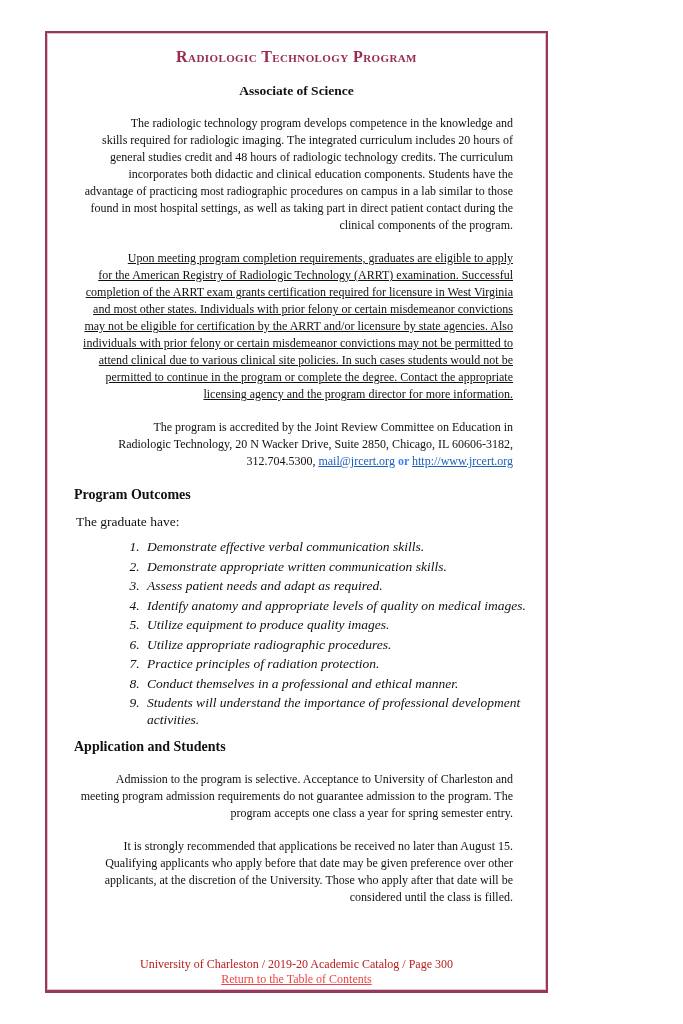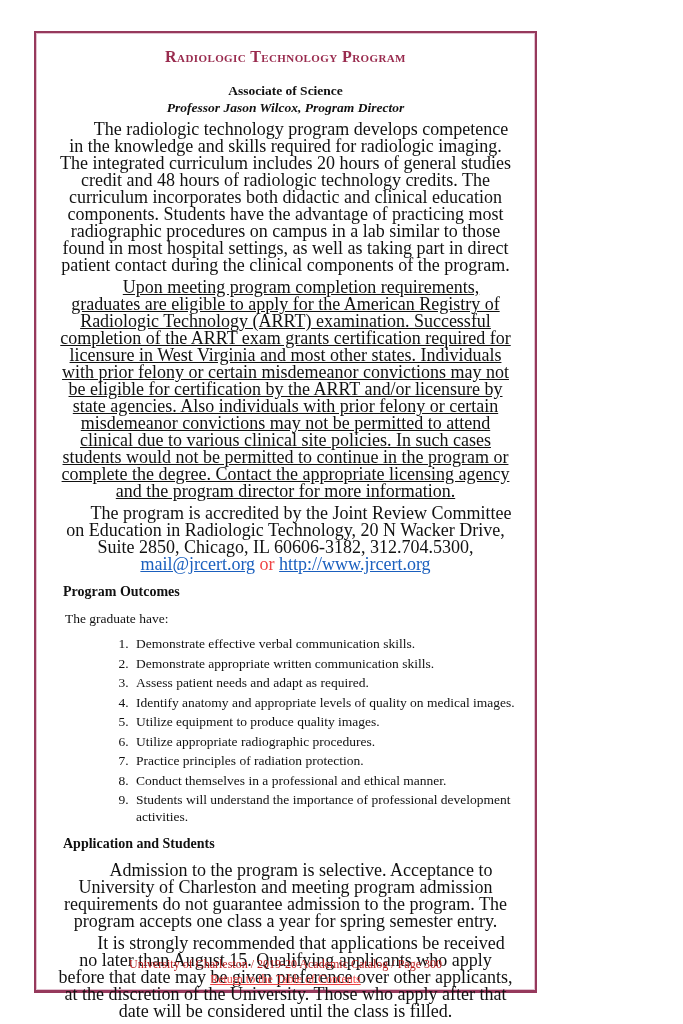--- a/index.html
+++ b/index.html
@@ -14,21 +14,21 @@
   }
   .page {
     position: relative;
     width: 683px;
     height: 1024px;
     background: #ffffff;
     overflow: hidden;
   }
   .frame {
     position: absolute;
-    left: 34px;
+    left: 45px;
     top: 31px;
     width: 503px;
     height: 962px;
     box-sizing: border-box;
     border: 2px solid #96395c;
     border-bottom-width: 3px;
     box-shadow: inset 0 0 0 1px rgba(190, 120, 150, 0.45);
     background: #ffffff;
   }
   .content {
@@ -55,40 +55,40 @@
     font-weight: bold;
   }
   .director {
     text-align: center;
     font-size: 13.5px;
     line-height: 17px;
     font-weight: bold;
     font-style: italic;
   }
   p.body-para {
-    margin: 5px;
-    font-size: 18px;
+    margin: 16px;
+    font-size: 12px;
     line-height: 17px;
     text-indent: 31px;
-    text-align: center;
+    text-align: right;
   }
   .para-intro        { margin-top: 22px; }
   .para-cert         { margin-top: 10px; text-decoration: underline; }
   .para-accred       { margin-top: 26px; }
   .para-adm1         { margin-top: 10px; }
   .para-adm2         { margin-top: 10px; }
   a.doc-link {
     color: #1a5fbe;
     font-weight: normal;
     text-decoration: underline;
     cursor: pointer;
   }
   .link-connector {
-    color: #ef4444;
-    font-weight: normal;
+    color: #3b82f6;
+    font-weight: bold;
   }
   h2.section-heading {
     margin: 10px;
     font-size: 14px;
     line-height: 17px;
     font-weight: bold;
   }
   .heading-outcomes  { margin-top: 24px; }
   .heading-admission { margin-top: 30px; }
   .list-intro {
@@ -98,20 +98,21 @@
   }
   ol.outcomes-list {
     margin: 8px 0 0 0;
     padding-left: 79px;
     font-size: 13.5px;
     line-height: 17px;
   }
   ol.outcomes-list li {
     margin-bottom: 2.5px;
     padding-left: 4px;
+    font-style: italic;
   }
   .footer {
     position: absolute;
     left: 0;
     right: 0;
     bottom: 3px;
     text-align: center;
     font-size: 12px;
     line-height: 15px;
   }
@@ -125,21 +126,20 @@
 </head>
 <body>
 
 <div class="page">
   <div class="frame">
     <div class="content">
 
       <h1 class="doc-title">Radiologic Technology Program</h1>
 
       <div class="degree">Associate of Science</div>
-      <div class="director">Professor Jason Wilcox, Program Director</div>
 
       <p class="body-para para-intro">The radiologic technology program develops competence in the knowledge and skills required for radiologic imaging. The integrated curriculum includes 20 hours of general studies credit and 48 hours of radiologic technology credits. The curriculum incorporates both didactic and clinical education components. Students have the advantage of practicing most radiographic procedures on campus in a lab similar to those found in most hospital settings, as well as taking part in direct patient contact during the clinical components of the program.</p>
 
       <p class="body-para para-cert">Upon meeting program completion requirements, graduates are eligible to apply for the American Registry of Radiologic Technology (ARRT) examination. Successful completion of the ARRT exam grants certification required for licensure in West Virginia and most other states. Individuals with prior felony or certain misdemeanor convictions may not be eligible for certification by the ARRT and/or licensure by state agencies. Also individuals with prior felony or certain misdemeanor convictions may not be permitted to attend clinical due to various clinical site policies. In such cases students would not be permitted to continue in the program or complete the degree. Contact the appropriate licensing agency and the program director for more information.</p>
 
       <p class="body-para para-accred"><span>The program is accredited by the Joint Review Committee on Education in Radiologic Technology, 20 N Wacker Drive, Suite 2850, Chicago, IL 60606-3182, 312.704.5300, </span><a class="doc-link">mail@jrcert.org</a><span class="link-connector"> or </span><a class="doc-link">http://www.jrcert.org</a></p>
 
       <h2 class="section-heading heading-outcomes">Program Outcomes</h2>
 
       <div class="list-intro">The graduate have:</div>

